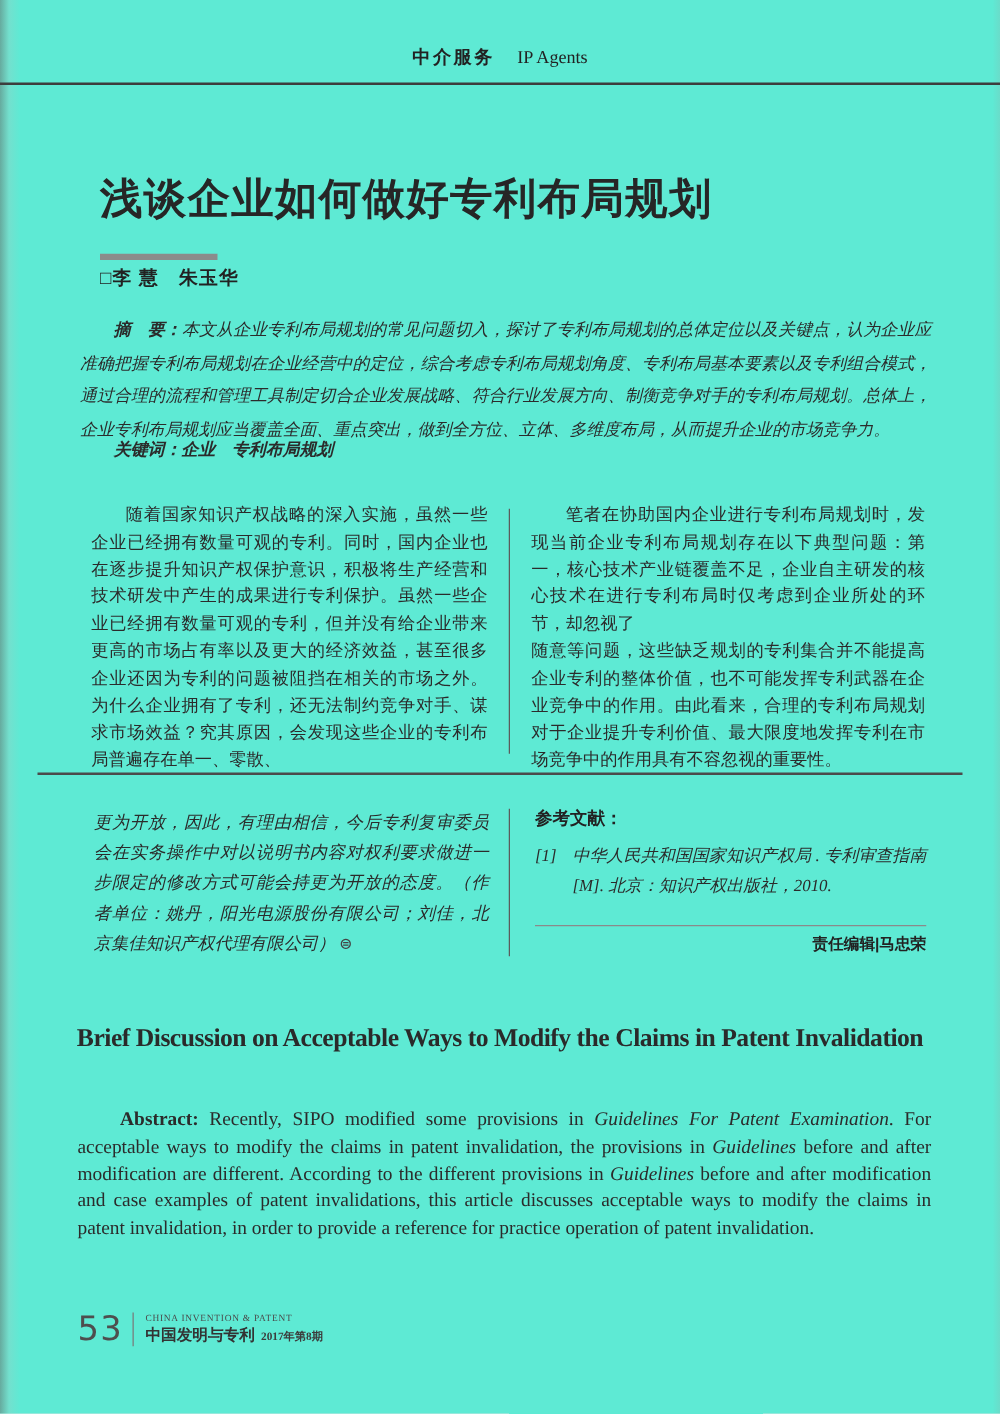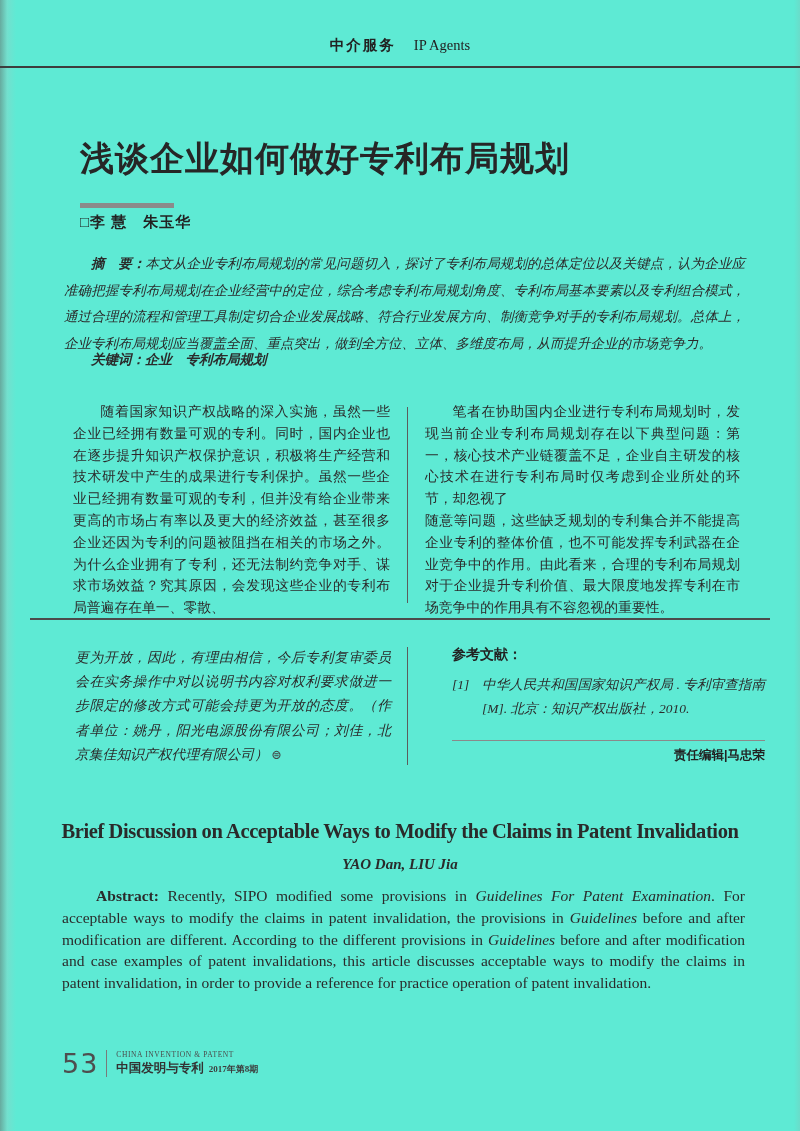--- a/index.html
+++ b/index.html
@@ -35,21 +35,21 @@
   .col-lt { position:absolute; top:401px; left:73px; width:317px; }
   .col-rt { position:absolute; top:401px; left:425px; width:315px; }
   .vrule { position:absolute; width:1px; background:#5c5c5c; }
   .vr-top { left:407px; top:407px; height:196px; }
   .vr-bot { left:407px; top:647px; height:118px; }
   .hdiv { position:absolute; top:618px; left:30px; width:740px; height:2px; background:#4b4b4b; }
   
   .col-lb { position:absolute; top:646px; left:75px; width:316px; }
   .col-lb p { margin:0; font-size:13.8px; line-height:24.2px; text-align:justify; font-style:italic; color:#2b2b2b; }
   .endmark { font-style:normal; font-size:13px; margin-left:3px; color:#444; }
-  .col-rb { position:absolute; top:646px; left:452px; width:313px; height:130px; }
+  .col-rb { position:absolute; top:646px; left:428px; width:313px; height:130px; }
   .ref-head { margin:0; font-family:"Liberation Sans","DejaVu Sans",sans-serif; font-weight:bold; font-size:14px; color:#222; }
   .ref-item { display:flex; margin-top:9px; font-style:italic; font-size:13.5px; line-height:24px; color:#2b2b2b; }
   .ref-num { flex:none; width:30px; }
   .ref-text { flex:1; text-align:justify; }
   .ref-rule { position:absolute; left:0; right:0; top:94px; height:1px; background:#8a8a8a; }
   .editor { position:absolute; right:0; top:101px; font-family:"Liberation Sans","DejaVu Sans",sans-serif; font-weight:bold; font-size:12.5px; color:#222; }
   
   .title-en { position:absolute; top:820px; left:20px; right:20px; margin:0; text-align:center; font-size:20.5px; font-weight:bold; letter-spacing:-0.4px; white-space:nowrap; color:#2a2a2a; }
   .authors-en { position:absolute; top:856px; left:0; right:0; text-align:center; font-size:15px; font-weight:bold; font-style:italic; color:#2a2a2a; }
   .abs-en { position:absolute; top:885px; left:62px; width:683px; margin:0; font-size:15.5px; line-height:21.8px; text-align:justify; text-indent:2.2em; color:#2b2b2b; }
@@ -104,21 +104,20 @@
     <p class="ref-head">参考文献：</p>
     <div class="ref-item">
       <span class="ref-num">[1]</span>
       <span class="ref-text">中华人民共和国国家知识产权局 . 专利审查指南 [M]. 北京：知识产权出版社，2010.</span>
     </div>
     <div class="ref-rule"></div>
     <div class="editor">责任编辑|马忠荣</div>
   </div>
 
   <h2 class="title-en">Brief Discussion on Acceptable Ways to Modify the Claims in Patent Invalidation</h2>
-  <div class="authors-en">YAO Dan, LIU Jia</div>
 
   <p class="abs-en"><b>Abstract:</b><span> Recently, SIPO modified some provisions in </span><span class="it">Guidelines For Patent Examination</span><span>. For acceptable ways to modify the claims in patent invalidation, the provisions in </span><span class="it">Guidelines</span><span> before and after modification are different. According to the different provisions in </span><span class="it">Guidelines</span><span> before and after modification and case examples of patent invalidations, this article discusses acceptable ways to modify the claims in patent invalidation, in order to provide a reference for practice operation of patent invalidation.</span></p>
 
 
   <div class="foot">
     <span class="pageno">53</span>
     <span class="fbar"></span>
     <span class="fmeta">
       <span class="j-en">CHINA INVENTION &amp; PATENT</span>
       <span class="j-cn"><span>中国发明与专利</span><span class="j-issue">2017年第8期</span></span>

